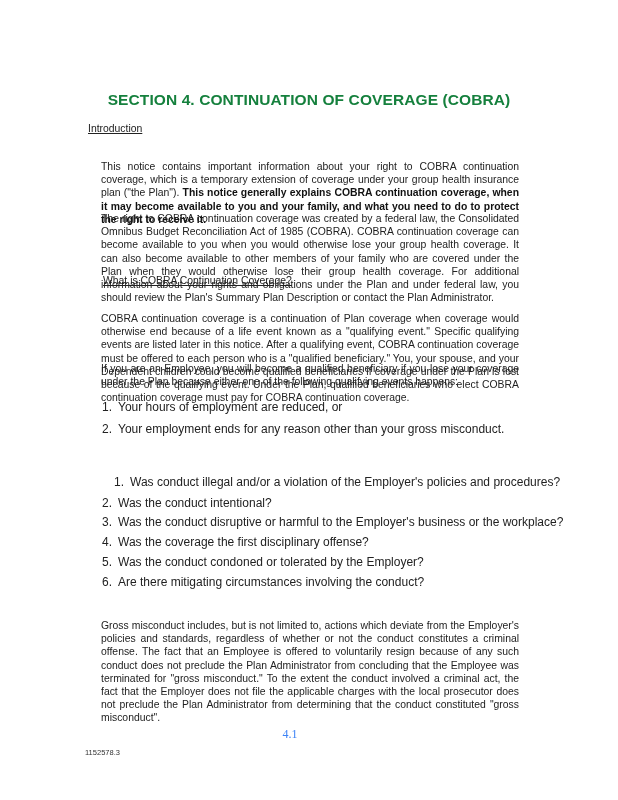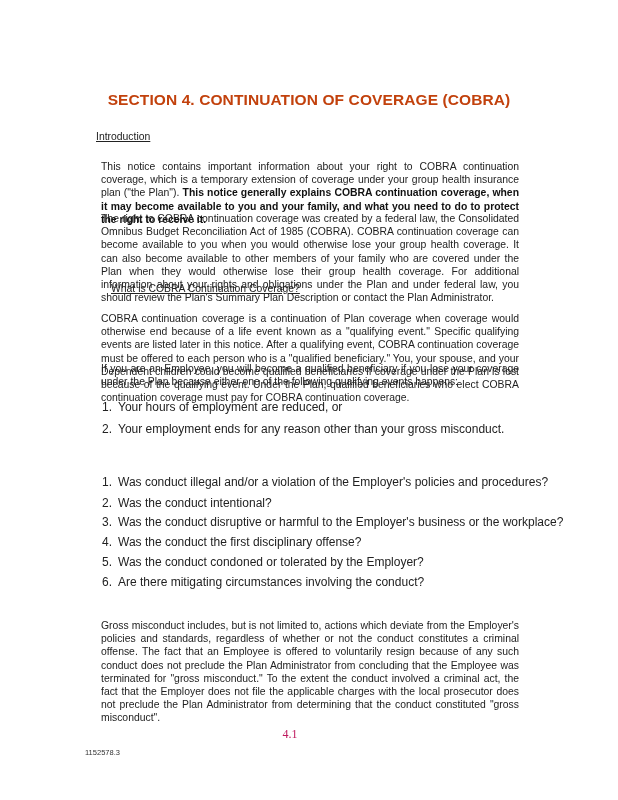--- a/index.html
+++ b/index.html
@@ -24,34 +24,34 @@
     .title {
       position: absolute;
       left: 0;
       width: 618px;
       top: 91px;
       text-align: center;
       font-family: "Liberation Sans", sans-serif;
       font-weight: bold;
       font-size: 15.5px;
       letter-spacing: 0.1px;
-      color: #c2410c;
+      color: #15803d;
       margin: 0;
     }
     .col {
       position: absolute;
       left: 84px;
       width: 452px;
       font-size: 10.4px;
       line-height: 13.2px;
       color: #222;
     }
     .heading {
       text-decoration: underline;
-      margin: 12px;
+      margin: 4px;
       font-size: 10.4px;
       line-height: 13.2px;
       font-weight: normal;
     }
     p {
       margin: 17px;
       text-align: justify;
       text-align-last: left;
     }
     .bold { font-weight: bold; color: #111; }
@@ -77,21 +77,21 @@
       margin-top: 32px;
     }
     .page-number {
       position: absolute;
       left: 0;
       width: 580px;
       top: 727px;
       text-align: center;
       font-family: "Liberation Serif", serif;
       font-size: 12px;
-      color: #be185d;
+      color: #3b82f6;
     }
   </style>
 </head>
 <body>
 
 <div class="page">
 
   <h1 class="title">SECTION 4.  CONTINUATION OF COVERAGE (COBRA)</h1>
 
   <div class="col" style="top:118px;">
@@ -119,31 +119,31 @@
   </div>
 
   <div class="list-item" style="top:401px;">
     <span class="num">1.</span><span>Your hours of employment are reduced, or</span>
   </div>
   <div class="list-item" style="top:423px;">
     <span class="num">2.</span><span>Your employment ends for any reason other than your gross misconduct.</span>
   </div>
 
 
-  <div class="list-item" style="top:476px;">
+  <div class="list-item" style="top:476px;margin-left:12px;">
     <span class="num">1.</span><span>Was conduct illegal and/or a violation of the Employer's policies and procedures?</span>
   </div>
   <div class="list-item" style="top:497px;">
     <span class="num">2.</span><span>Was the conduct intentional?</span>
   </div>
   <div class="list-item" style="top:516px;">
     <span class="num">3.</span><span>Was the conduct disruptive or harmful to the Employer's business or the workplace?</span>
   </div>
   <div class="list-item" style="top:536px;">
-    <span class="num">4.</span><span>Was the conduct the first disciplinary offense?</span>
+    <span class="num">4.</span><span>Was the coverage the first disciplinary offense?</span>
   </div>
   <div class="list-item" style="top:556px;">
     <span class="num">5.</span><span>Was the conduct condoned or tolerated by the Employer?</span>
   </div>
   <div class="list-item" style="top:576px;">
     <span class="num">6.</span><span>Are there mitigating circumstances involving the conduct?</span>
   </div>
 
   <div class="col" style="top:602px;">
     <p>Gross misconduct includes, but is not limited to, actions which deviate from the Employer's policies and standards, regardless of whether or not the conduct constitutes a criminal offense.  The fact that an Employee is offered to voluntarily resign because of any such conduct does not preclude the Plan Administrator from concluding that the Employee was terminated for "gross misconduct."  To the extent the conduct involved a criminal act, the fact that the Employer does not file the applicable charges with the local prosecutor does not preclude the Plan Administrator from determining that the conduct constituted "gross misconduct".</p>

